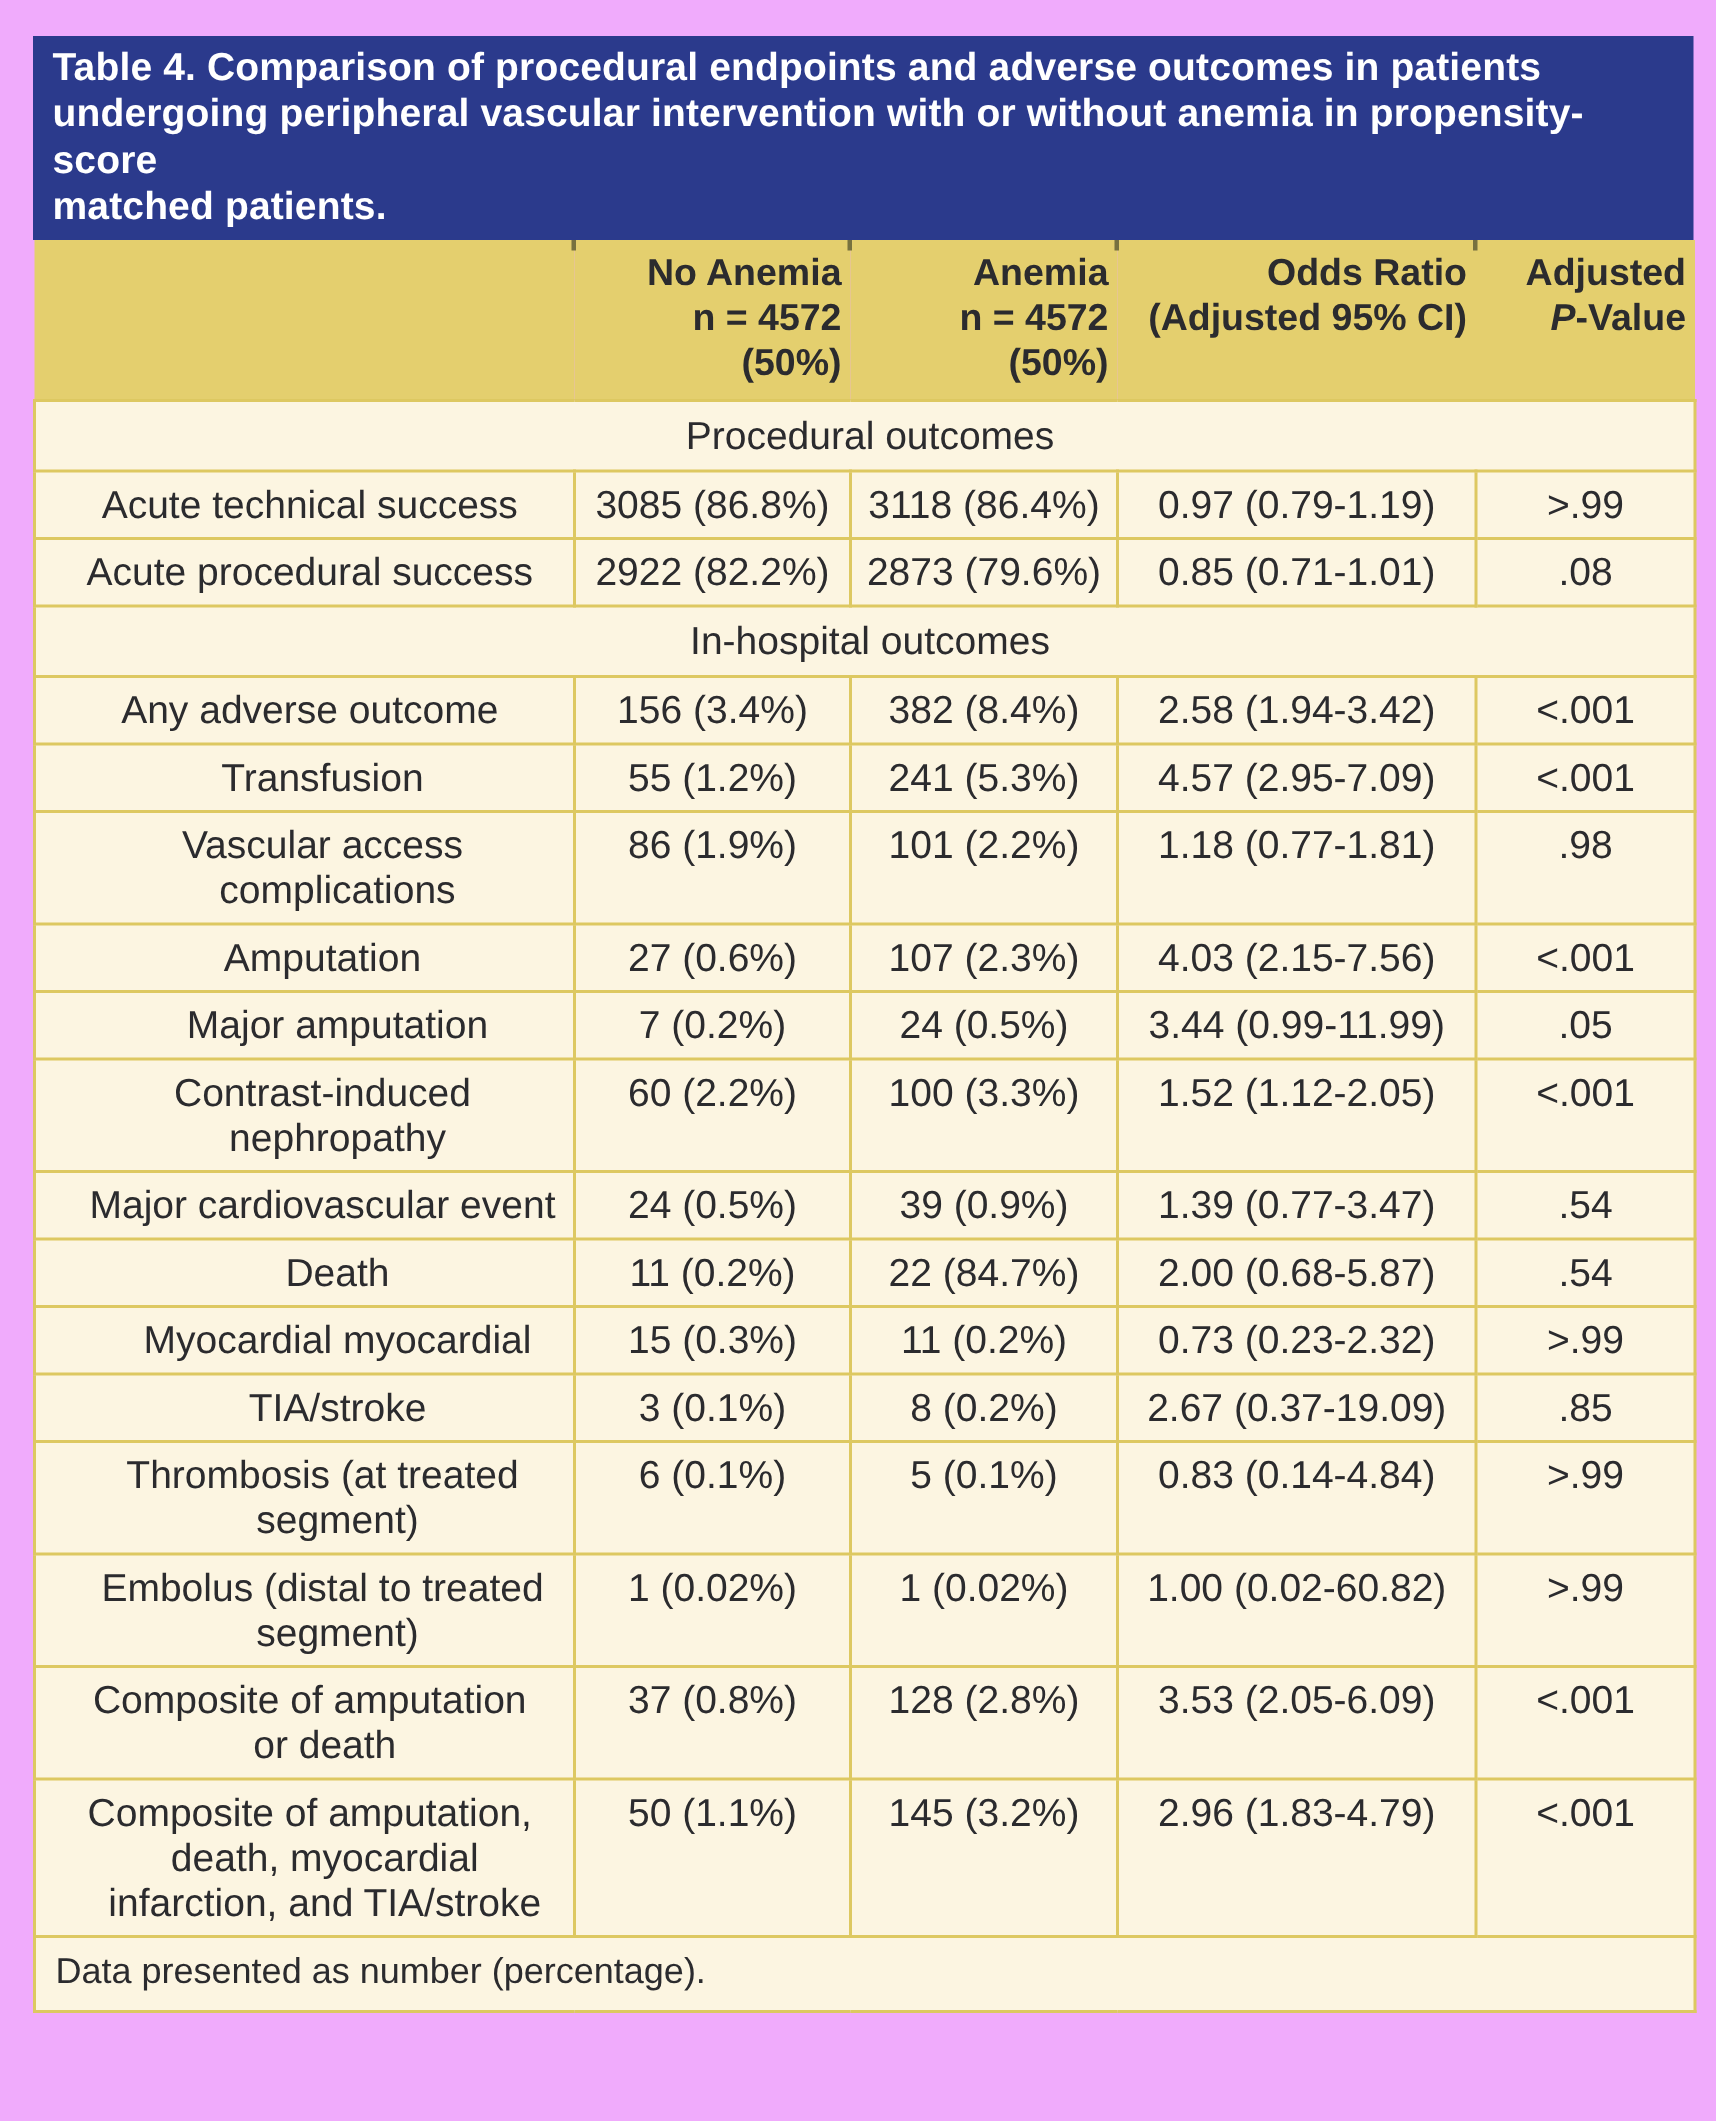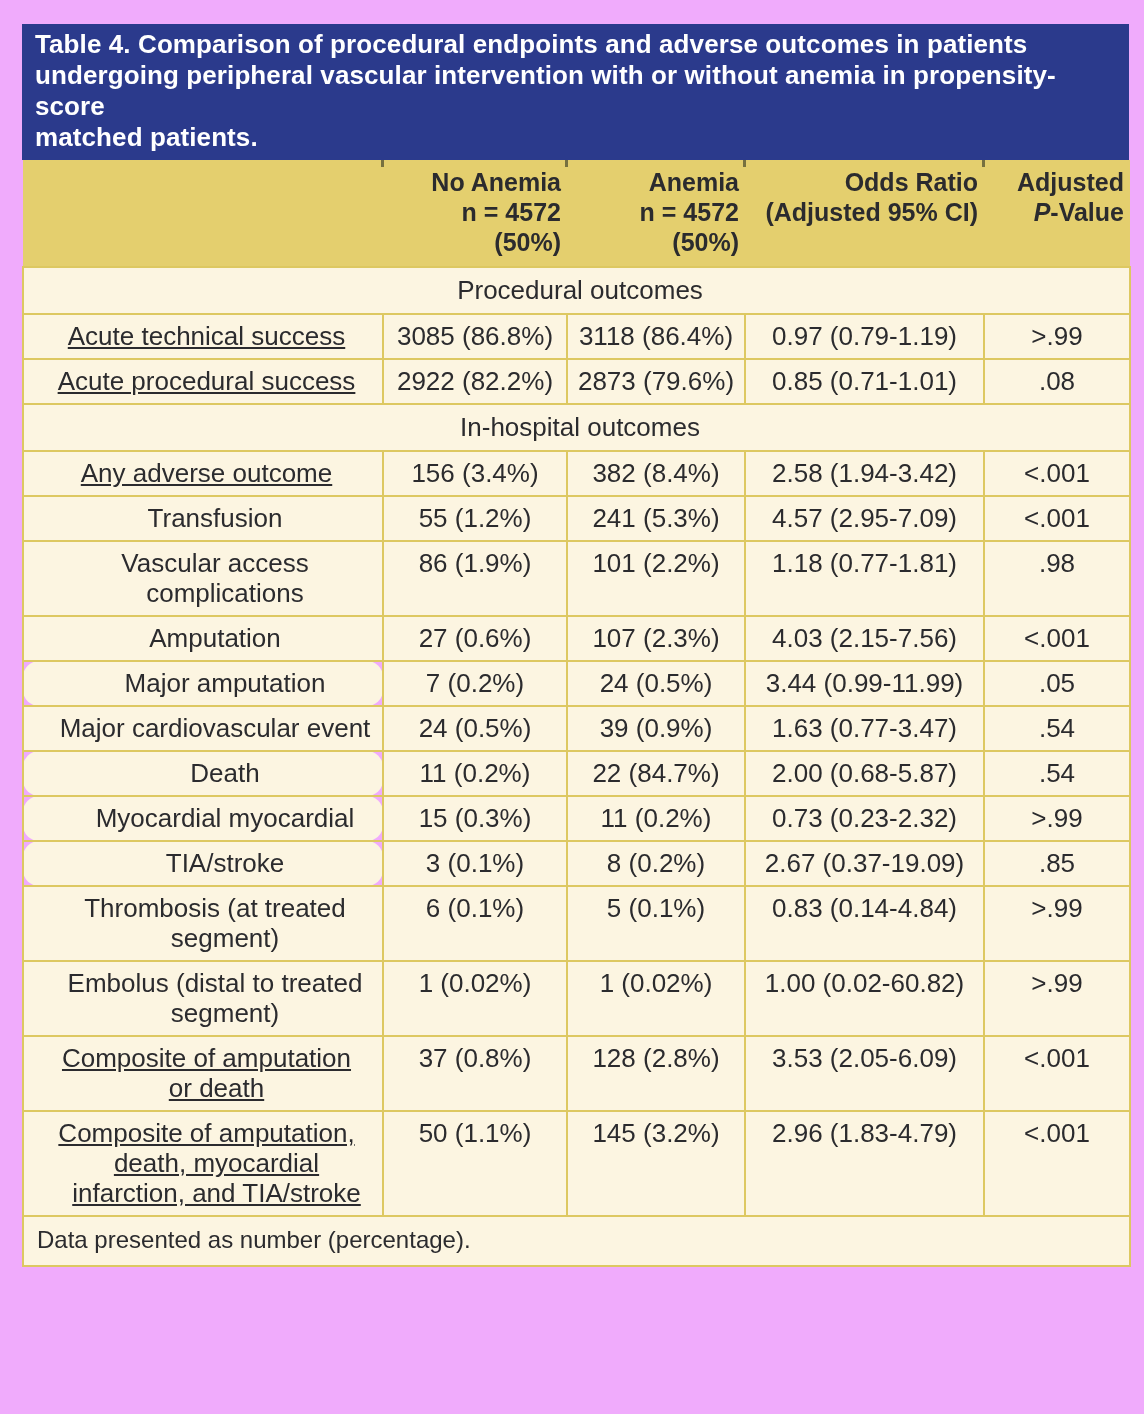--- a/index.html
+++ b/index.html
@@ -42,23 +42,23 @@
   td.cell {
     border: 2px solid var(--border, #ddc861);
     background: var(--body-bg, #fcf5e1);
     font-size: 26px;
     line-height: 30px;
     vertical-align: top;
     padding: 6px 8px 7px;
     color: var(--text, #2b2b2e);
   }
   td.label { text-align: center; white-space: pre-line; }
-  td.ind-0 { padding-left: 35px; text-indent: -20px; text-decoration: underline; }
+  td.ind-0 { padding-left: 35px; text-indent: -20px; }
   td.ind-1 { padding-left: 52px; text-indent: -20px; margin-top: 40px; }
-  td.ind-2 { padding-left: 72px; text-indent: -20px; border-radius: 16px; }
+  td.ind-2 { padding-left: 72px; text-indent: -20px; }
   td.num { text-align: center; }
   td.section { padding: 7px 8px 8px 15px; text-indent: 0; }
   td.footnote { font-size: 24px; line-height: 30px; padding: 8px 8px 10px 13px; }
 
   .tick { position: absolute; top: 0; width: 3px; height: 7px; background: var(--tick, #77713f); z-index: 3; }
   .tick.t1 { left: 359px; }
   .tick.t2 { left: 543px; }
   .tick.t3 { left: 721px; }
   .tick.t4 { left: 960px; }
 </style>
@@ -151,24 +151,32 @@
               <td class="cell num">&lt;.001</td>
             </tr>
             <tr>
               <td class="cell label ind-2">Major amputation</td>
               <td class="cell num">7 (0.2%)</td>
               <td class="cell num">24 (0.5%)</td>
               <td class="cell num">3.44 (0.99-11.99)</td>
               <td class="cell num">.05</td>
             </tr>
             <tr>
+              <td class="cell label ind-1">Contrast-induced
+nephropathy</td>
+              <td class="cell num">60 (2.2%)</td>
+              <td class="cell num">100 (3.3%)</td>
+              <td class="cell num">1.52 (1.12-2.05)</td>
+              <td class="cell num">&lt;.001</td>
+            </tr>
+            <tr>
               <td class="cell label ind-1">Major cardiovascular event</td>
               <td class="cell num">24 (0.5%)</td>
               <td class="cell num">39 (0.9%)</td>
-              <td class="cell num">1.63 (0.77-3.47)</td>
+              <td class="cell num">1.39 (0.77-3.47)</td>
               <td class="cell num">.54</td>
             </tr>
             <tr>
               <td class="cell label ind-2">Death</td>
               <td class="cell num">11 (0.2%)</td>
               <td class="cell num">22 (84.7%)</td>
               <td class="cell num">2.00 (0.68-5.87)</td>
               <td class="cell num">.54</td>
             </tr>
             <tr>

